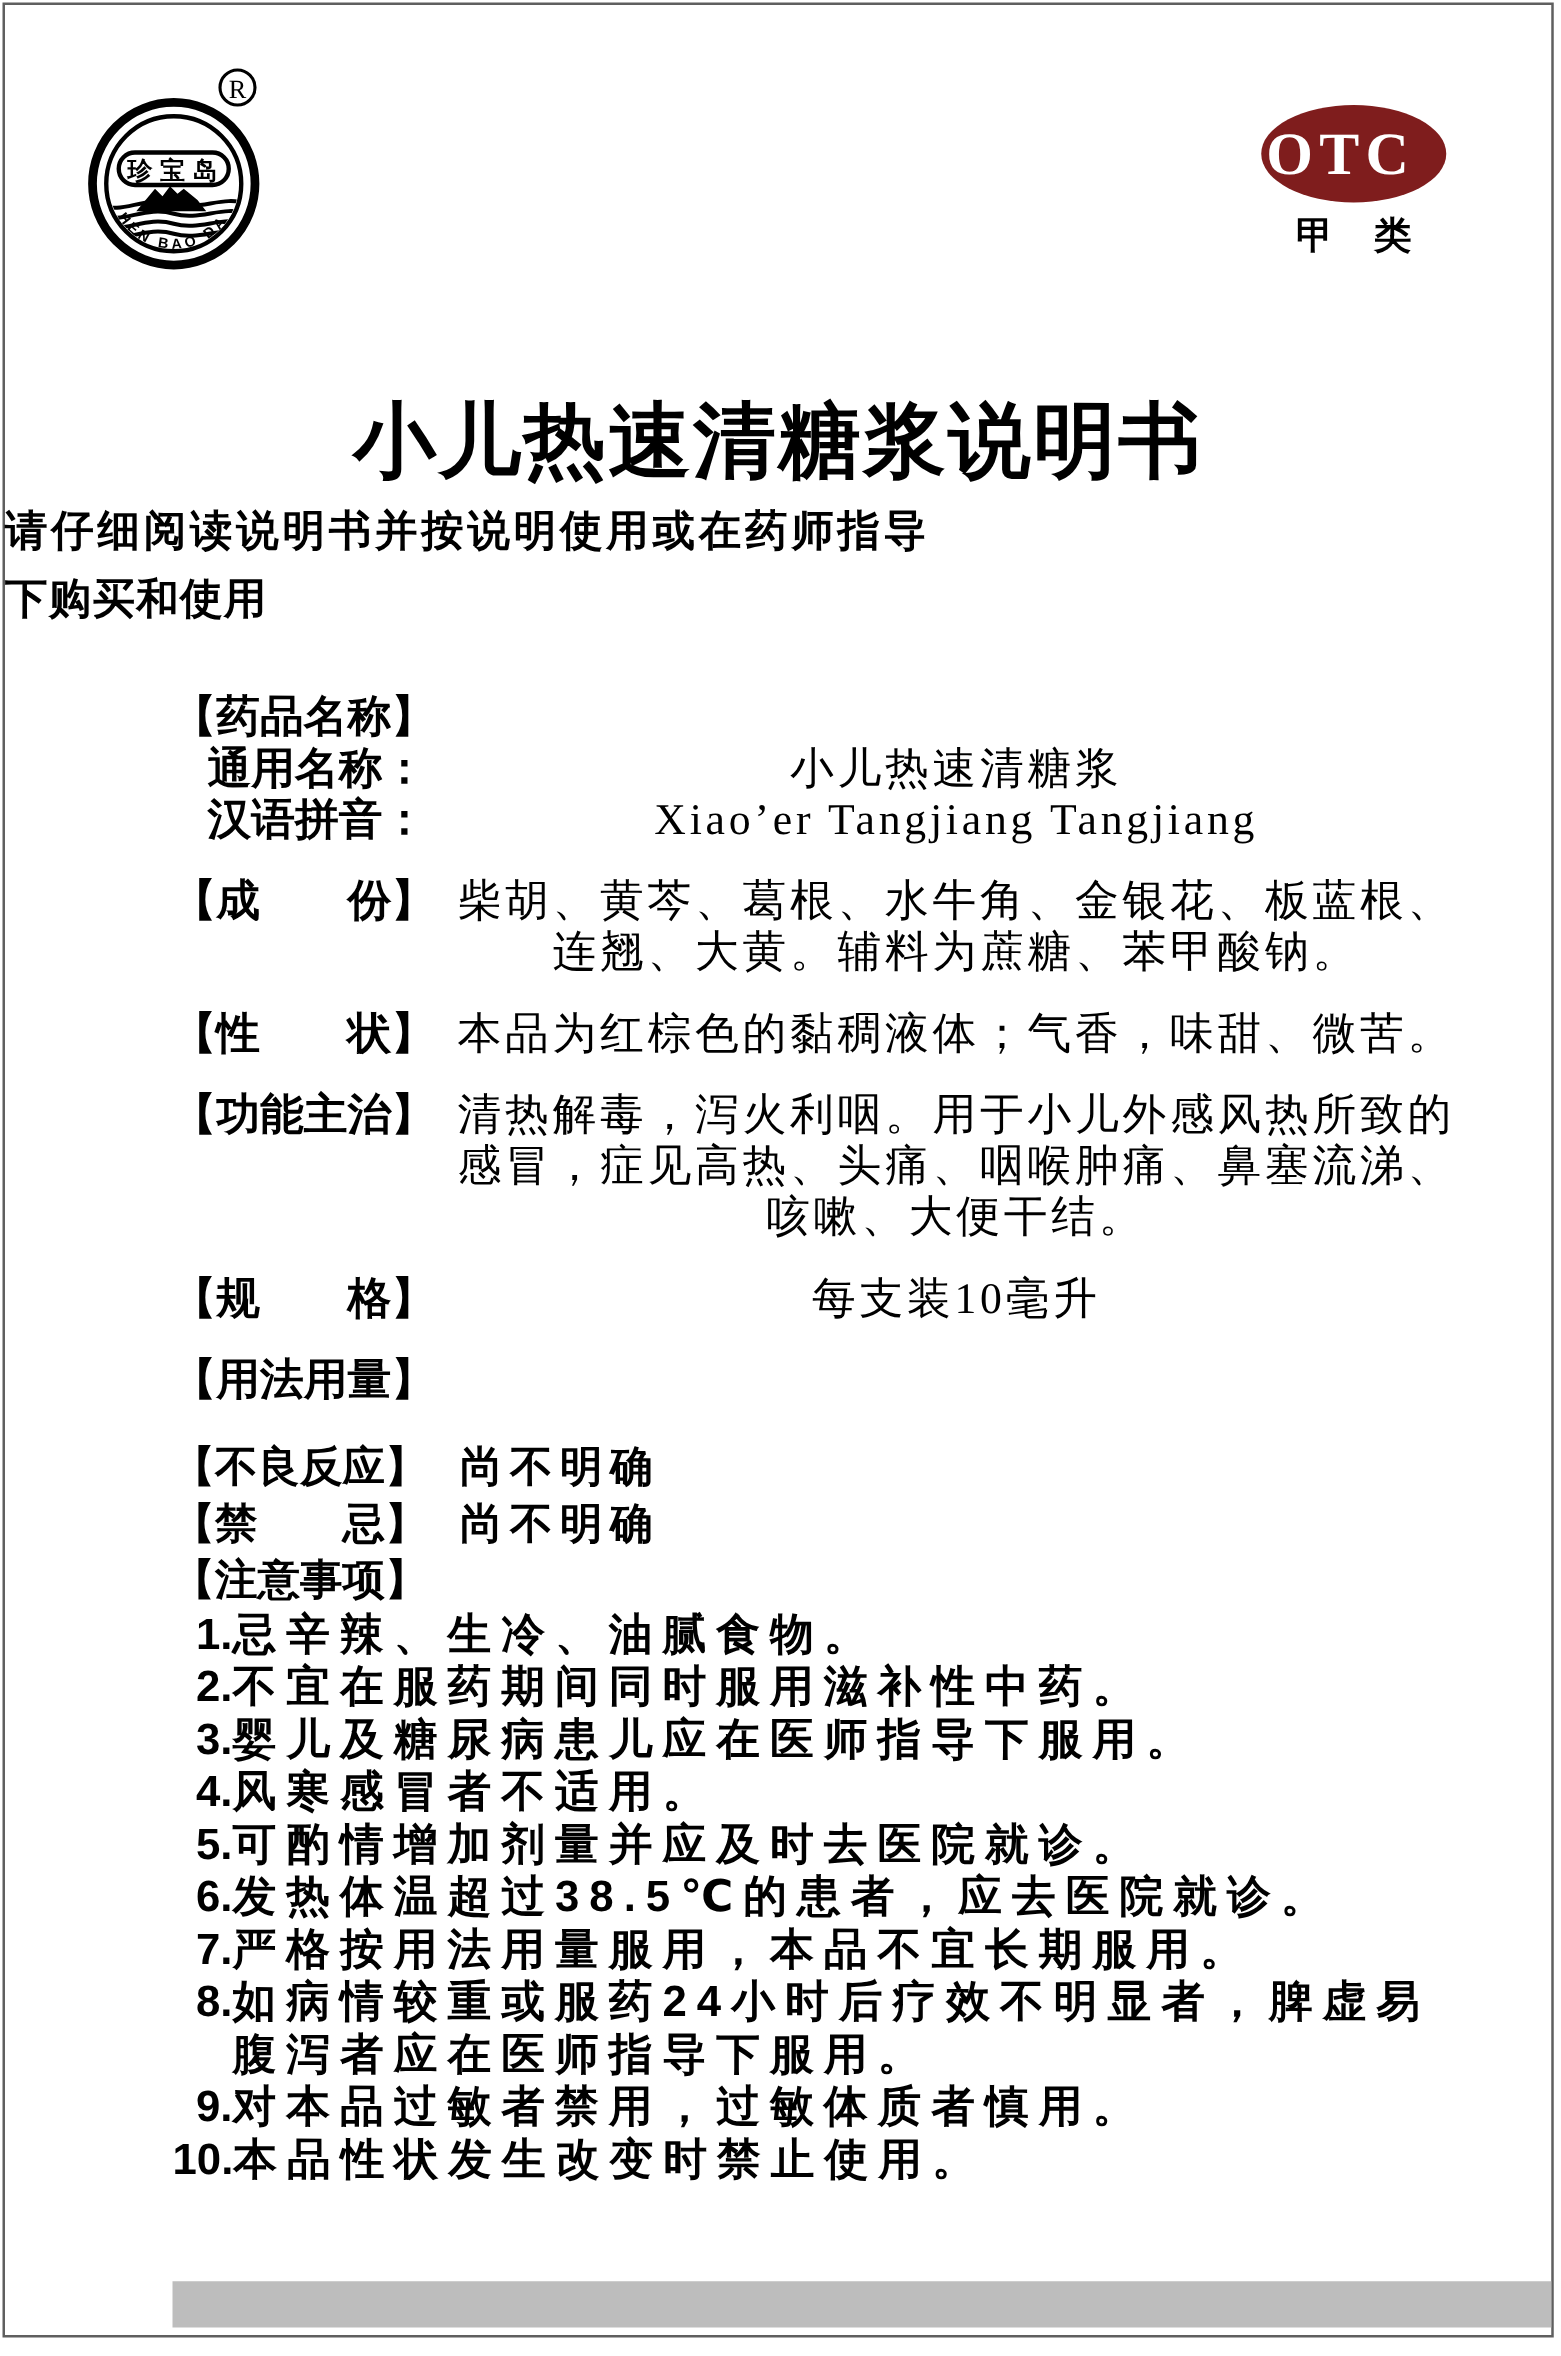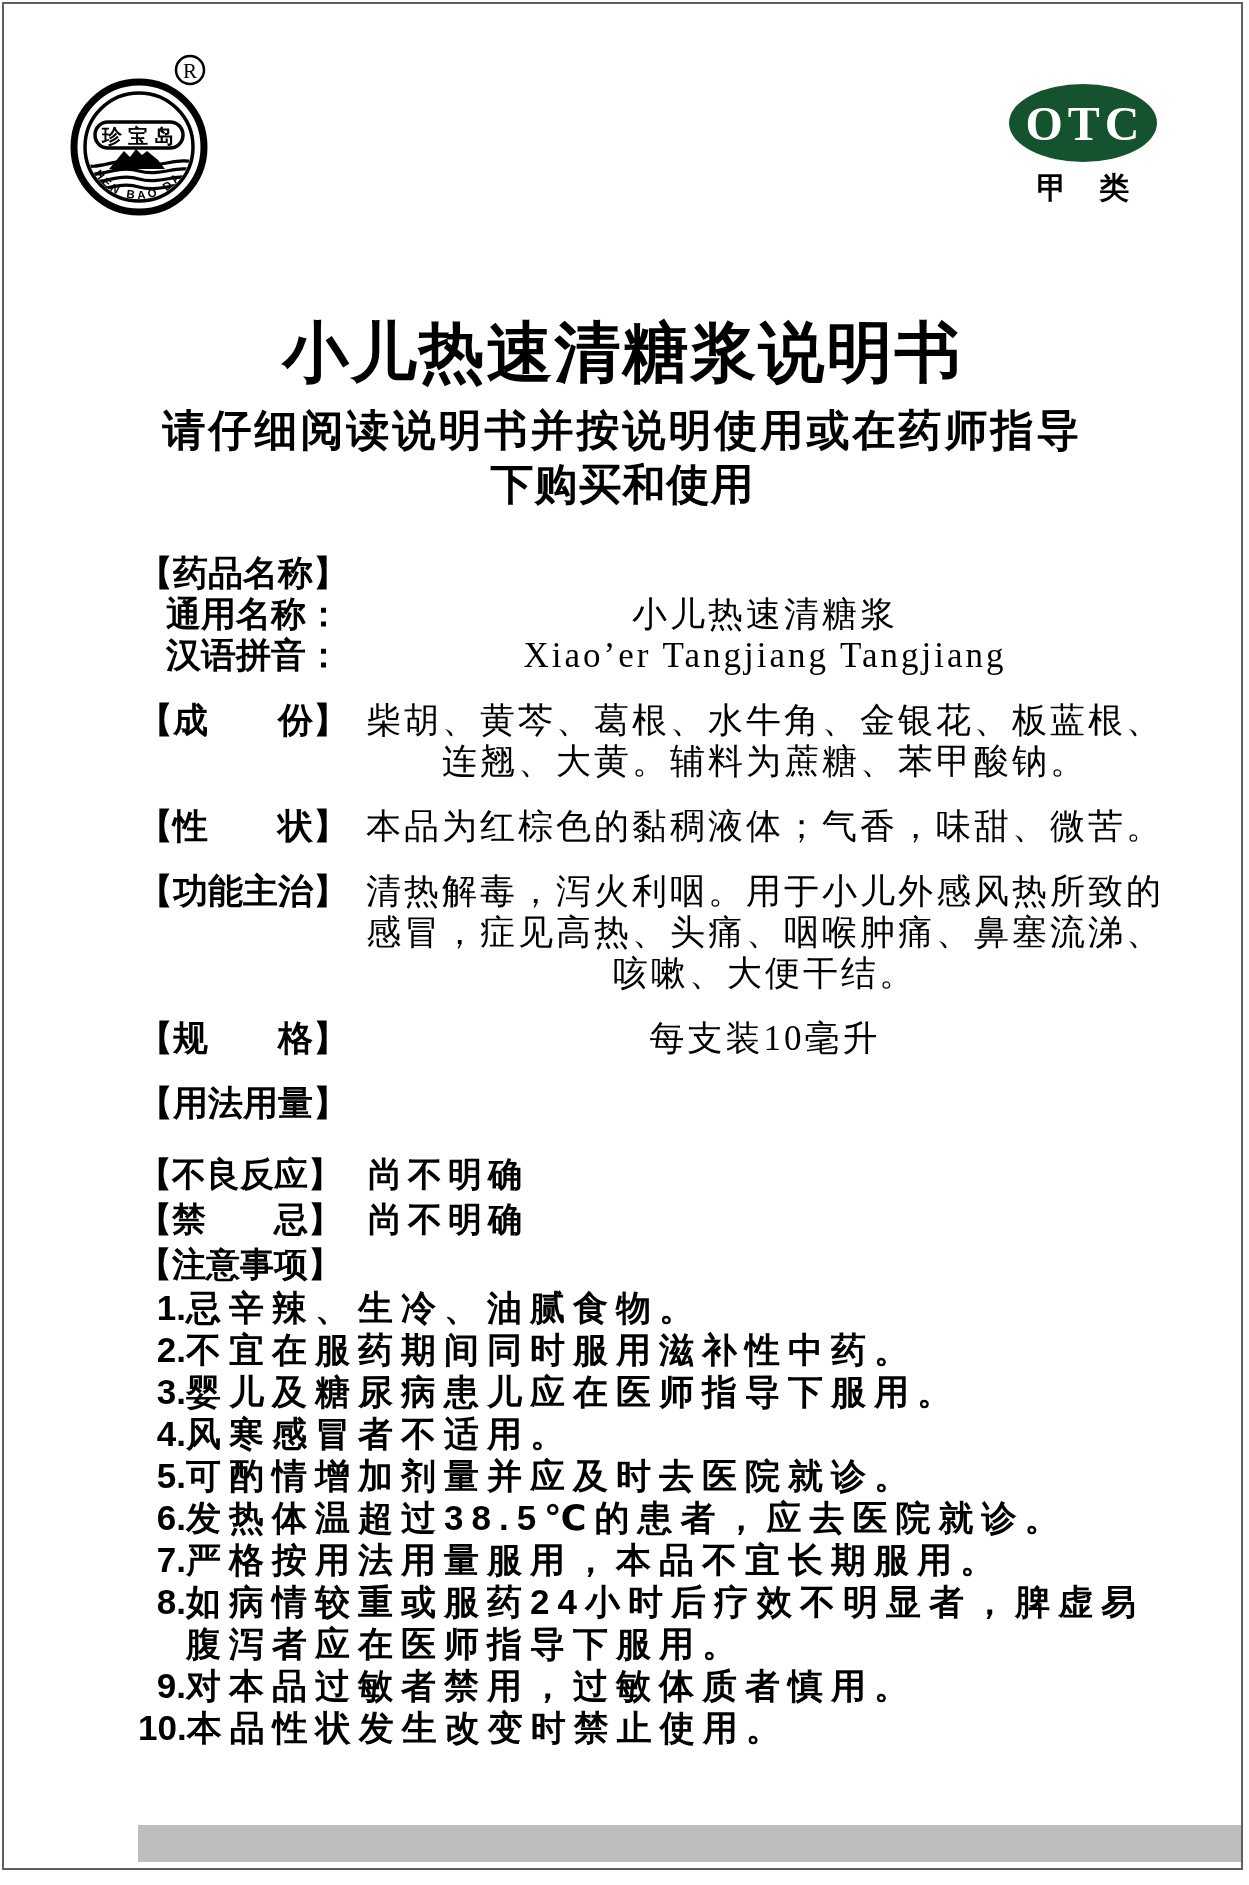--- a/index.html
+++ b/index.html
@@ -4,32 +4,32 @@
 <style>
   html,body{margin:0;padding:0;background:#ffffff;}
   body{width:1249px;height:1885px;position:relative;overflow:hidden;
        font-family:"Liberation Sans","DejaVu Sans",sans-serif;color:#000;}
   .page{position:absolute;left:2px;top:2px;width:1241px;height:1868px;
         border:2px solid #5f5f5f;background:#fff;box-sizing:border-box;}
 
   
   .logo-wrap{position:absolute;left:58px;top:44px;width:158px;height:178px;}
   .otc-wrap{position:absolute;top:80px;right:82px;width:150px;text-align:center;}
-  .otc-ellipse{width:148px;height:78px;background:#14532d;border-radius:50%;
-               display:flex;align-items:center;justify-content:center;}
+  .otc-ellipse{width:148px;height:78px;background:#7f1d1d;border-radius:50%;
+               display:flex;align-items:center;justify-content:flex-start;}
   .otc-text{color:#fff;font-family:"Liberation Serif","DejaVu Serif",serif;
             font-weight:700;font-size:48px;letter-spacing:5px;padding-left:4px;}
   .otc-class{margin-top:6px;font-size:30px;font-weight:700;letter-spacing:12px;
              padding-left:10px;white-space:nowrap;}
 
   .doc-title{position:absolute;top:304px;left:0;width:100%;text-align:center;
              font-family:"Liberation Serif","DejaVu Serif",serif;font-weight:700;
              font-size:66px;letter-spacing:2px;}
-  .notice{position:absolute;left:0;width:100%;text-align:center;
-          font-weight:700;font-size:43px;}
+  .notice{position:absolute;left:0;width:100%;
+          font-weight:700;font-size:34px;}
   .notice-1{top:398px;letter-spacing:3px;}
   .notice-2{top:452px;letter-spacing:1px;}
 
   
   .content{position:absolute;left:134px;top:549px;width:1028px;}
   .row{display:flex;align-items:flex-start;
        font-family:"Liberation Serif","DejaVu Serif",serif;
        font-size:35px;line-height:41px;}
   .row.sec{margin-top:24px;}
   .row .lbl{flex:0 0 212px;font-weight:700;white-space:nowrap;letter-spacing:0;}

